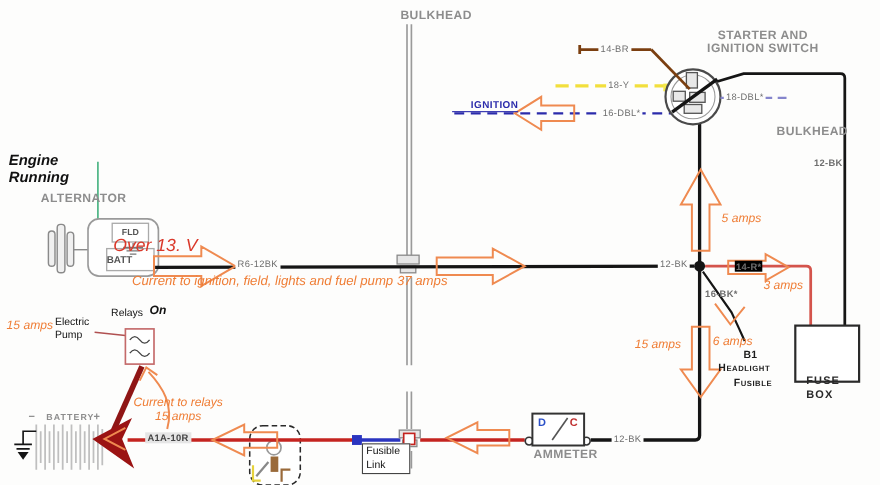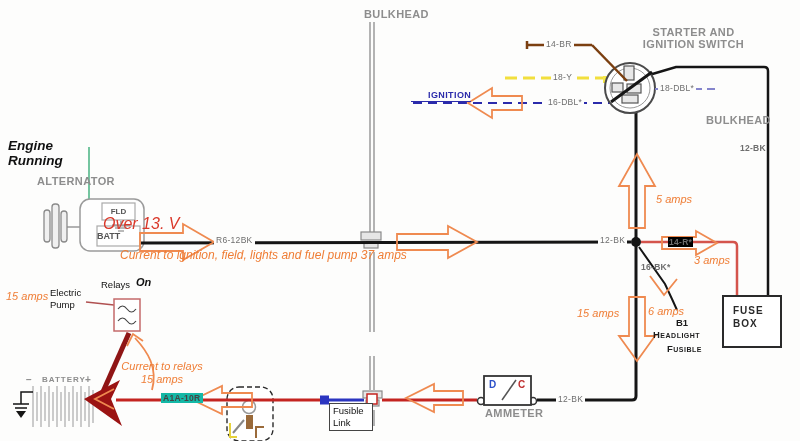--- a/index.html
+++ b/index.html
@@ -9,21 +9,21 @@
   .abs{position:absolute;white-space:nowrap;}
   .lbl{font-size:11px;color:#8d8d8d;letter-spacing:.4px;font-weight:bold;}
   .wlbl{font-size:8.5px;color:#6e6e6e;letter-spacing:.3px;font-weight:normal;background:#fdfdfc;padding:0 2px;}
   .wlbl-clear{font-size:8.5px;color:#6e6e6e;letter-spacing:.3px;font-weight:bold;}
   .olbl{font-size:11px;font-style:italic;color:#ef7d35;}
   .rlbl{font-size:16px;font-style:italic;color:#da382a;}
   .blklbl{font-size:9.5px;font-weight:bold;color:#1c1c1c;}
   .smallcaps{font-variant:small-caps;letter-spacing:.5px;}
   .wrap{white-space:normal;}
   .ignition{font-size:9px;font-weight:bold;color:#2b2bab;letter-spacing:.4px;border-bottom:1.5px solid #2b2bab;padding-bottom:1px;padding-left:17px;}
-  .fusebox-lbl{font-size:10px;font-weight:bold;color:#2a2a2a;letter-spacing:1px;line-height:13px;}
+  .fusebox-lbl{font-size:10px;font-weight:bold;color:#2a2a2a;letter-spacing:1px;line-height:13px;margin-top:36px;}
   .fusible{font-size:9.5px;color:#111;line-height:12px;background:#fff;border:1px solid #444;padding:1px 3px;}
   .engine{font-size:13.5px;font-weight:bold;font-style:italic;color:#111;line-height:15px;}
   .meterletter{font-size:10px;font-weight:bold;}
 </style>
 </head>
 <body>
 
 <div id="stage">
 
   <svg width="800" height="441" viewBox="0 0 800 441">
@@ -204,21 +204,21 @@
 
   <div class="abs olbl wrap" style="left:118px;top:360px;width:88px;text-align:center;line-height:13px;">
       <span style="display:block;">Current to relays</span>
       <span style="display:block;">15 amps</span>
     </div>
 
   <div class="abs lbl" style="left:26px;top:374px;font-size:10px;">−</div>
   <div class="abs lbl" style="left:42px;top:375px;font-size:8px;letter-spacing:1px;">BATTERY</div>
   <div class="abs lbl" style="left:85px;top:374px;font-size:10px;">+</div>
 
-  <div class="abs" style="left:132px;top:393px;font-size:8.5px;font-weight:bold;color:#444;letter-spacing:.3px;background:#14b8a6;padding:0 2px;margin-left:29px;">A1A-10R</div>
+  <div class="abs" style="left:132px;top:393px;font-size:8.5px;font-weight:bold;color:#444;letter-spacing:.3px;background:#e5e5e5;padding:0 2px;">A1A-10R</div>
 
   <div class="abs fusible wrap" style="left:329px;top:403px;width:36px;">Fusible Link</div>
 
   <div class="abs meterletter" style="left:489px;top:379px;color:#2b50c8;">D</div>
   <div class="abs meterletter" style="left:518px;top:379px;color:#c03030;">C</div>
   <div class="abs lbl" style="left:485px;top:407px;">AMMETER</div>
 
   <div class="abs wlbl" style="left:556px;top:394px;">12-BK</div>
 
 </div>

